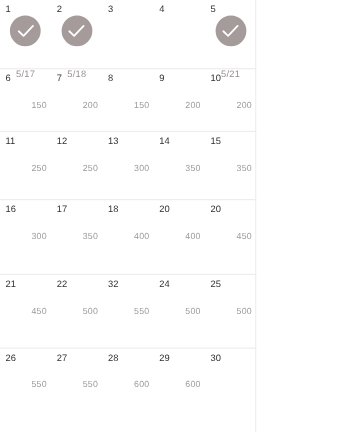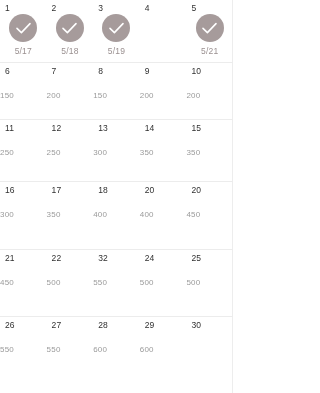--- a/index.html
+++ b/index.html
@@ -56,20 +56,21 @@
     color: #303030;
     padding-left: 5px;
     letter-spacing: 0.1px;
     font-weight: 400;
   }
   .day-body {
     display: flex;
     flex-direction: column;
     align-items: center;
     justify-content: flex-start;
+    gap: 16px;
   }
   .marker {
     width: 28px;
     height: 28px;
     border-radius: 50%;
     background: #a69b9b;
     margin-top: 1px;
     display: flex;
     align-items: center;
     justify-content: center;
@@ -82,21 +83,21 @@
     line-height: 11px;
     color: #9a9090;
     margin-top: 4px;
     letter-spacing: 0.2px;
   }
   .value {
     font-size: 8px;
     line-height: 11px;
     color: #9b9b9b;
     margin-top: 14px;
-    text-align: left;
+    text-align: right;
     width: 100%;
     padding-right: 4px;
     box-sizing: border-box;
     letter-spacing: 0.2px;
   }
 </style>
 </head>
 <body>
 
 <div class="calendar">
@@ -126,45 +127,34 @@
             <path d="M2 6.4 L6.4 10.6 L15 1.6" stroke="#ffffff" stroke-width="1.6" stroke-linecap="round" stroke-linejoin="round" fill="none"></path>
           </svg>
         </span>
       </div>
       <div class="date-label">5/18</div>
 
     </div>
   </div>
         <div class="day">
     <div class="day-num">3</div>
+  </div>
+        <div class="day">
+    <div class="day-num">4</div>
+  </div>
+        <div class="day">
+    <div class="day-num">5</div>
     <div class="day-body">
       <div class="marker">
         <span>
           <svg width="17" height="13" viewBox="0 0 17 13" fill="none" aria-hidden="true">
             <path d="M2 6.4 L6.4 10.6 L15 1.6" stroke="#ffffff" stroke-width="1.6" stroke-linecap="round" stroke-linejoin="round" fill="none"></path>
           </svg>
         </span>
       </div>
-      <div class="date-label">5/19</div>
-
-    </div>
-  </div>
-        <div class="day">
-    <div class="day-num">4</div>
-  </div>
-        <div class="day">
-    <div class="day-num">5</div>
-    <div class="day-body">
-      <div class="marker">
-        <span>
-          <svg width="17" height="13" viewBox="0 0 17 13" fill="none" aria-hidden="true">
-            <path d="M2 6.4 L6.4 10.6 L15 1.6" stroke="#ffffff" stroke-width="1.6" stroke-linecap="round" stroke-linejoin="round" fill="none"></path>
-          </svg>
-        </span>
-      </div>
       <div class="date-label">5/21</div>
 
     </div>
   </div>
       </div>
       <div class="week week-1">
         <div class="day">
     <div class="day-num">6</div>
     <div class="day-body">
 

